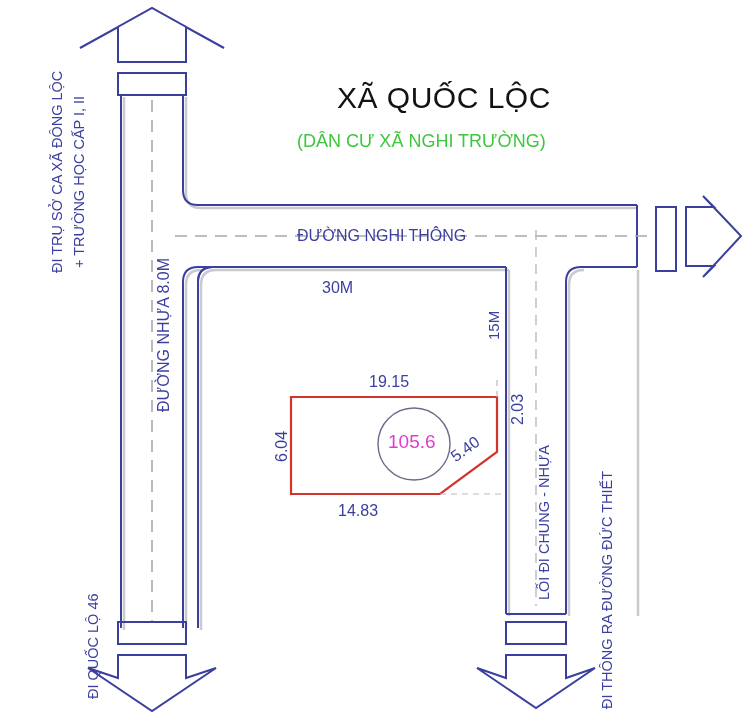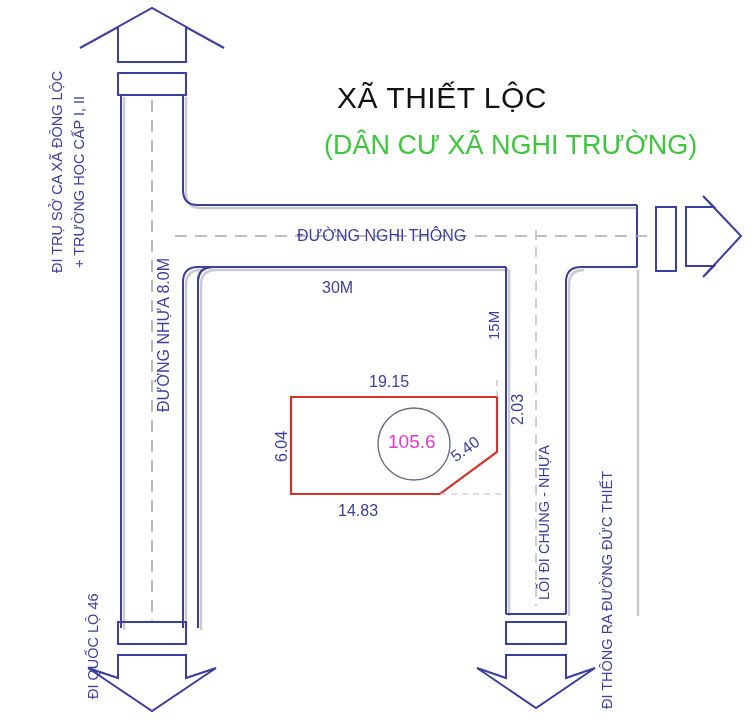--- a/index.html
+++ b/index.html
@@ -36,22 +36,21 @@
     transform-origin: 0 0;
     transform: rotate(-90deg);
   }
   .title-main {
     color: #121212;
     font-size: 30px;
     letter-spacing: 0.5px;
   }
   .title-sub {
     color: #3ec63e;
-    font-size: 27px;
-    margin-left: 27px;
+    font-size: 18px;
   }
   .title-third {
     color: #3b3f9e;
     font-size: 17px;
   }
   .road-label {
     font-size: 16px;
     color: #3b3f9e;
   }
   .side-label {
@@ -206,21 +205,21 @@
       <path class="rd" d="M 118,655 L 118,678 L 88,668 L 152,711 L 216,668 L 186,678 L 186,655 Z"></path>
     </g>
 
     <g>
       <rect class="rd" x="506" y="622" width="60" height="22"></rect>
       <path class="rd" d="M 506,655 L 506,678 L 477,668 L 536,708 L 595,668 L 566,678 L 566,655 Z"></path>
     </g>
 
   </svg>
 
-  <div class="txt title-main" style="left:337px; top:83px;">XÃ THIẾT LỘC</div>
+  <div class="txt title-main" style="left:337px; top:83px;">XÃ QUỐC LỘC</div>
   <div class="txt title-sub" style="left:297px; top:132px;">(DÂN CƯ XÃ NGHI TRƯỜNG)</div>
 
   <div class="txt road-label" style="left:297px; top:228px;">ĐƯỜNG NGHI THÔNG</div>
 
   <div class="txt road-label rot90" style="left:156px; top:412px;">ĐƯỜNG NHỰA 8.0M</div>
 
   <div class="txt side-label rot90" style="left:537px; top:600px;">LỐI ĐI CHUNG - NHỰA</div>
 
   <div class="txt side-label rot90" style="left:50px; top:273px;">ĐI TRỤ SỞ CA XÃ ĐÔNG LỘC</div>
   <div class="txt side-label rot90" style="left:72px; top:268px;">+ TRƯỜNG HỌC CẤP I, II</div>

